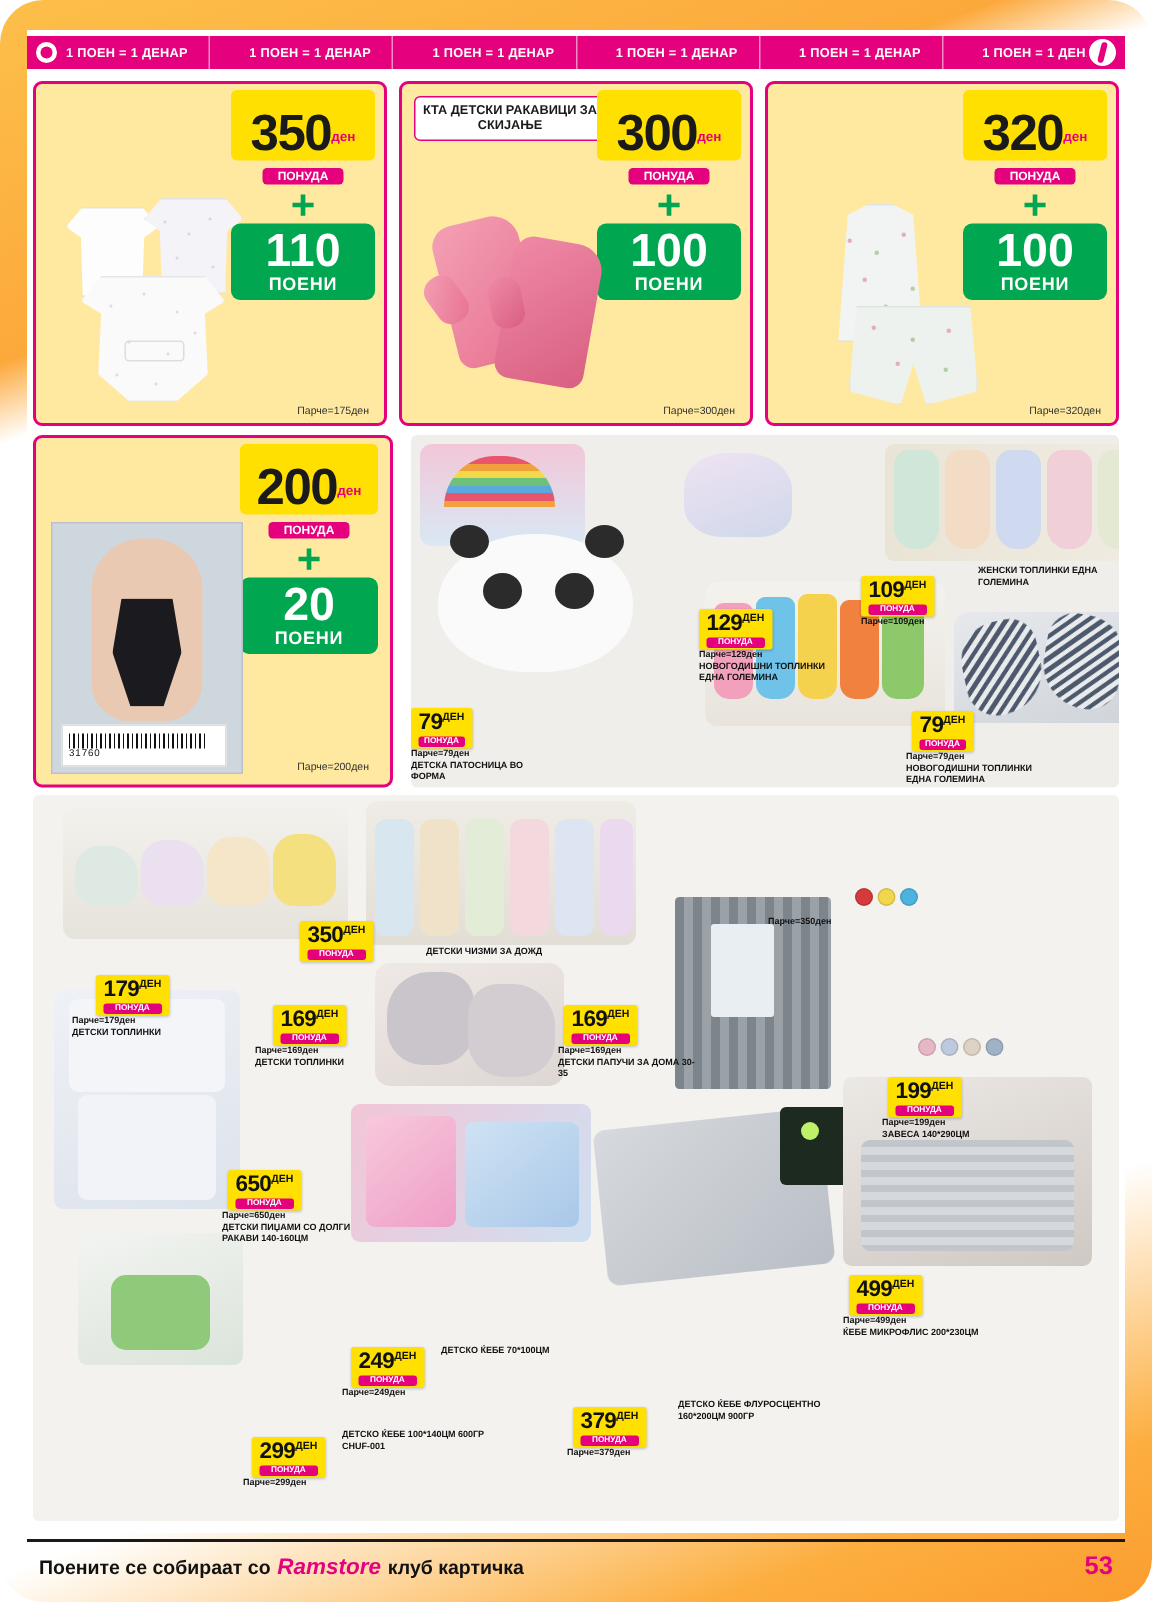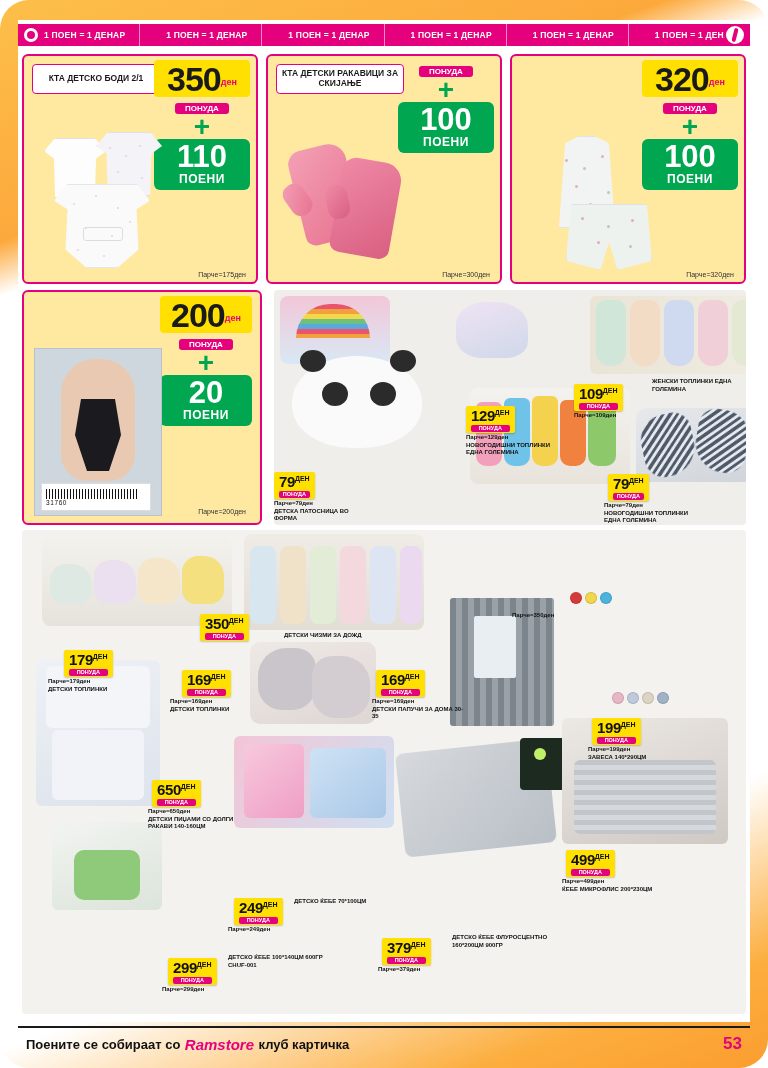--- a/index.html
+++ b/index.html
@@ -72,21 +72,21 @@
     display: flex; align-items: center; justify-content: center;
     text-align: center; padding: 3px 4px; line-height: 1.15;
   }
   .price-block {
     position: absolute; right: 6px; top: 4px; width: 96px;
     text-align: center;
   }
   .price-main {
     background: #ffe000;
     border-radius: 4px;
-    padding: 2px 2px 1px;
+    padding: 12px 2px 1px;
   }
   .price-num {
     font-size: 34px; font-weight: bold; color: #1a1a1a; line-height: 1;
     letter-spacing: -1px;
   }
   .price-cur {
     font-size: 9px; color: #e5007e; font-weight: bold;
     display: inline-block; transform: translateY(-6px);
   }
   .price-label {
@@ -250,21 +250,20 @@
       <div class="strip-cell">1 ПОЕН = 1 ДЕНАР</div>
     </div>
     <div class="strip-badge" style="left:4px;top:6px;">
       <div class="tick"></div>
     </div>
     <div class="strip-logo" style="right:4px;top:4px;"></div>
 
     <div class="cards-row" style="left:4px;top:34px;right:4px;">
 
       <div class="offer-card">
-        <div class="card-title">КТА ДЕТСКО БОДИ 2/1</div>
         <div class="price-block">
           <div class="price-main">
             <span class="price-num">350</span><span class="price-cur">ден</span>
           </div>
           <div class="price-label">ПОНУДА</div>
           <div class="plus">+</div>
           <div class="points-block">
             <div class="points-num">110</div>
             <div class="points-word">ПОЕНИ</div>
           </div>
@@ -294,20 +293,23 @@
             </div>
             <div style="position:absolute;left:28px;top:42px;width:40px;height:14px;border:1px solid #ddd;border-radius:3px;"></div>
           </div>
         </div>
         <div class="per-piece">Парче=175ден</div>
       </div>
 
       <div class="offer-card">
         <div class="card-title">КТА ДЕТСКИ РАКАВИЦИ ЗА СКИЈАЊЕ</div>
         <div class="price-block">
+          <div class="price-main">
+            <span class="price-num">300</span><span class="price-cur">ден</span>
+          </div>
           <div class="price-label">ПОНУДА</div>
           <div class="plus">+</div>
           <div class="points-block">
             <div class="points-num">100</div>
             <div class="points-word">ПОЕНИ</div>
           </div>
         </div>
         <div class="card-photo">
           <div class="ph glove-a">
               <div class="glove-thumb" style="background:linear-gradient(140deg,#f3a0b5,#e8718f)"></div>

